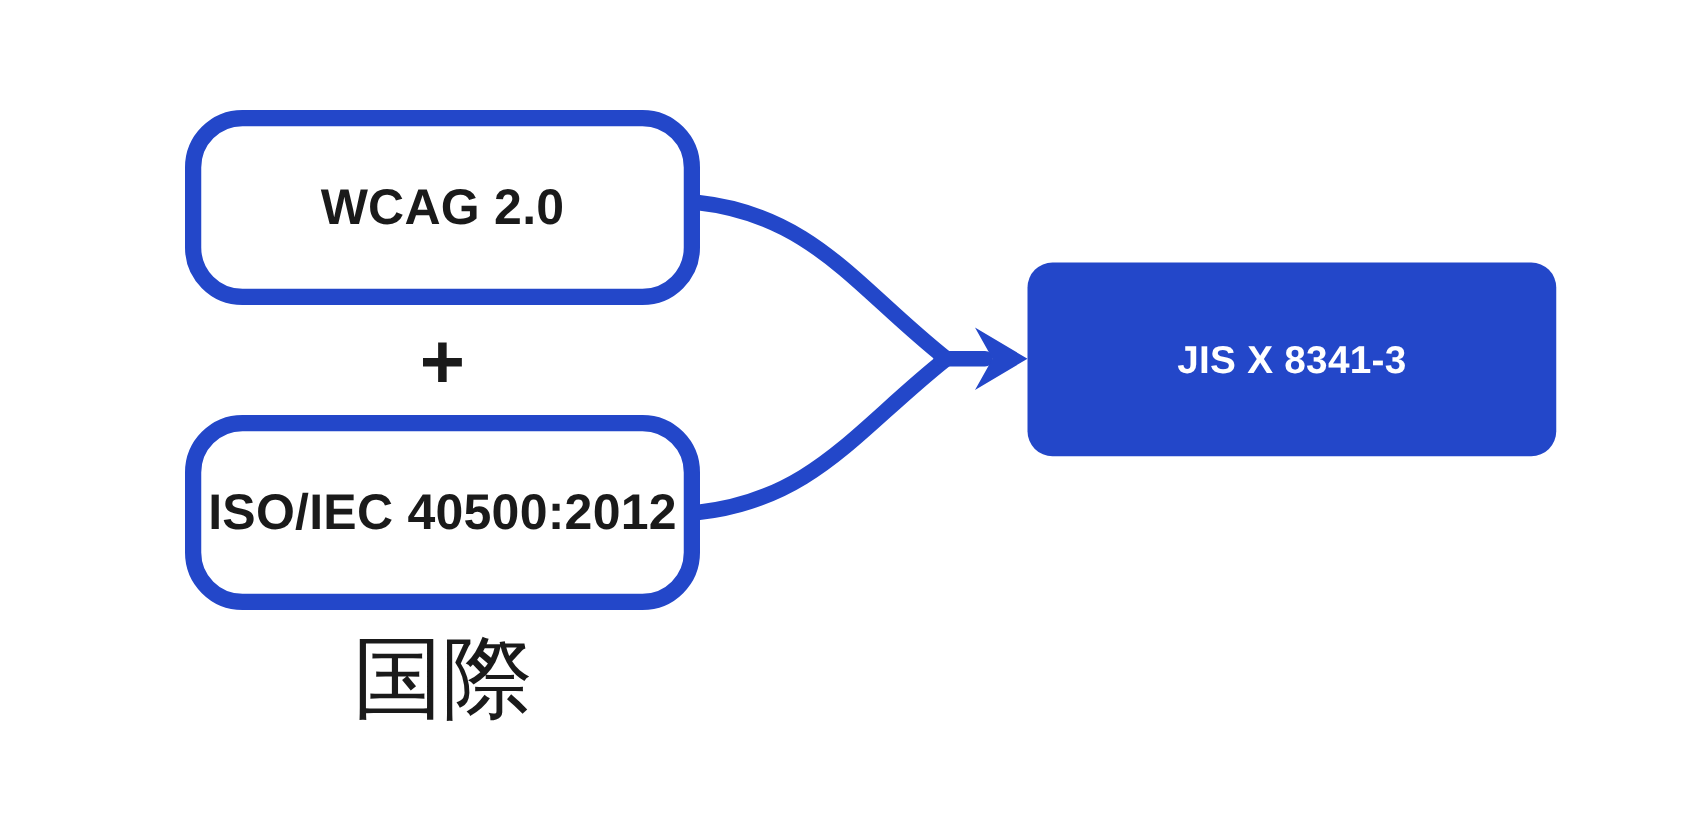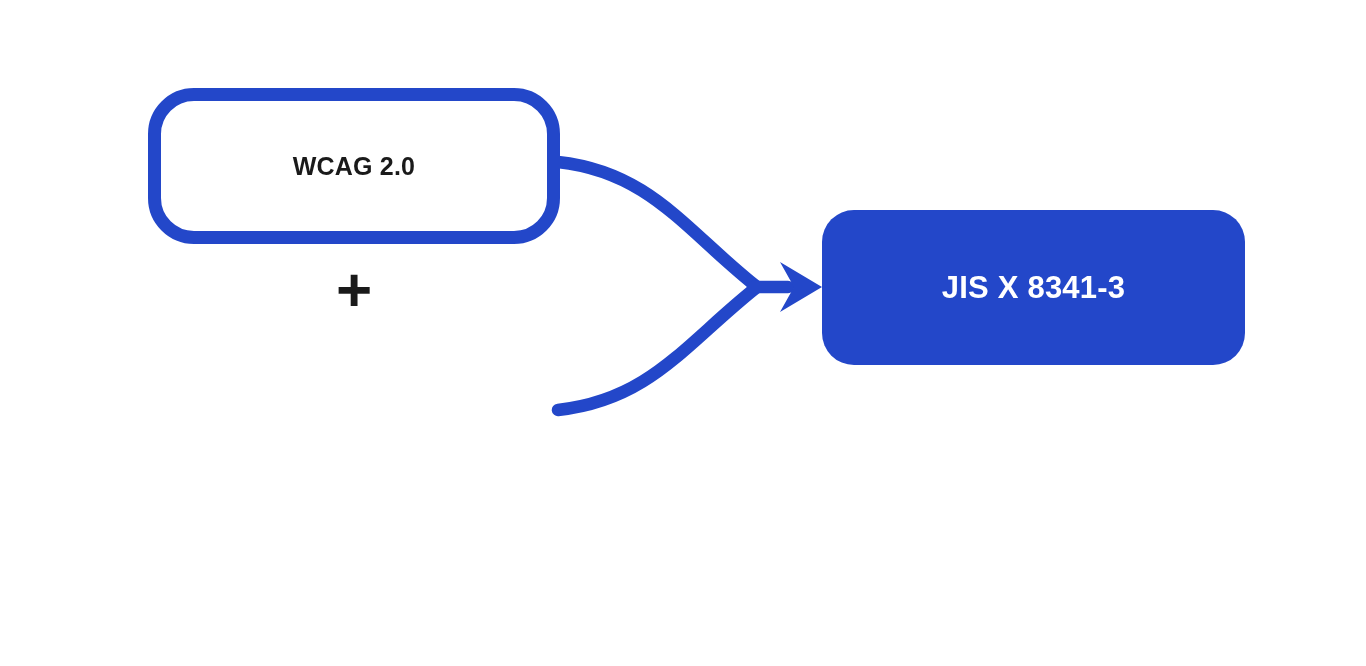--- a/index.html
+++ b/index.html
@@ -29,25 +29,25 @@
   }
   .node{
     position:absolute;display:flex;align-items:center;justify-content:center;
     text-align:center;font-weight:bold;letter-spacing:0.2px;
   }
   .node-outline{
     background:var(--bg);
     border:13px solid var(--accent);
     border-radius:46px;
     color:var(--text-dark);
-    font-size:25px;
+    font-size:40px;
   }
   .node-filled{
     background:var(--accent);
-    border-radius:32px;
+    border-radius:20px;
     color:var(--node-text-light);
     font-size:31px;
   }
   #node-wcag{left:148px;top:88px;width:412px;height:156px;}
   #node-iso{left:148px;top:332px;width:412px;height:156px;}
   #node-jis{left:822px;top:210px;width:423px;height:155px;}
   .plus{
     position:absolute;left:148px;top:248px;width:412px;height:84px;
     line-height:84px;text-align:center;
     font-size:62px;font-weight:700;color:var(--text-dark);
@@ -72,20 +72,24 @@
     <path class="curve" d="M 753 287 L 788 287"></path>
     <polygon class="head" points="822,287 780,262 794,287 780,312"></polygon>
   </svg>
 
   <div class="node node-outline" id="node-wcag">
     <span>WCAG 2.0</span>
   </div>
 
   <div class="plus" id="plus-operator">+</div>
 
+  <div class="node node-outline" id="node-iso">
+    <span>ISO/IEC 40500:2012</span>
+  </div>
 
   <div class="node node-filled" id="node-jis">
     <span>JIS X 8341-3</span>
   </div>
 
+  <div class="caption" id="caption-international">国際</div>
 
 
 </div>
 
 </body></html>

